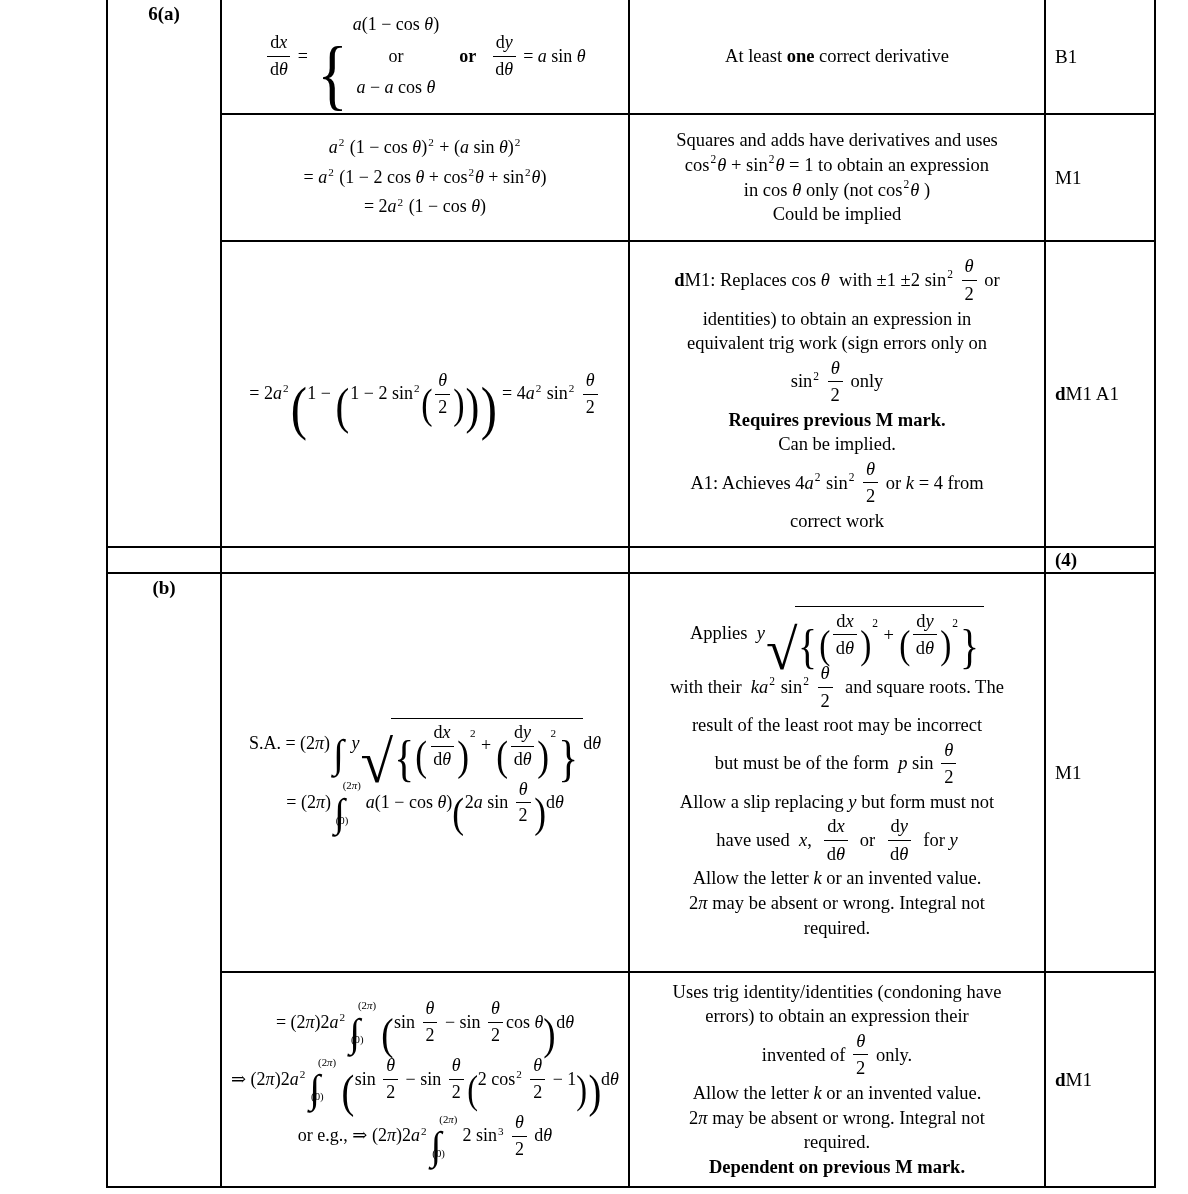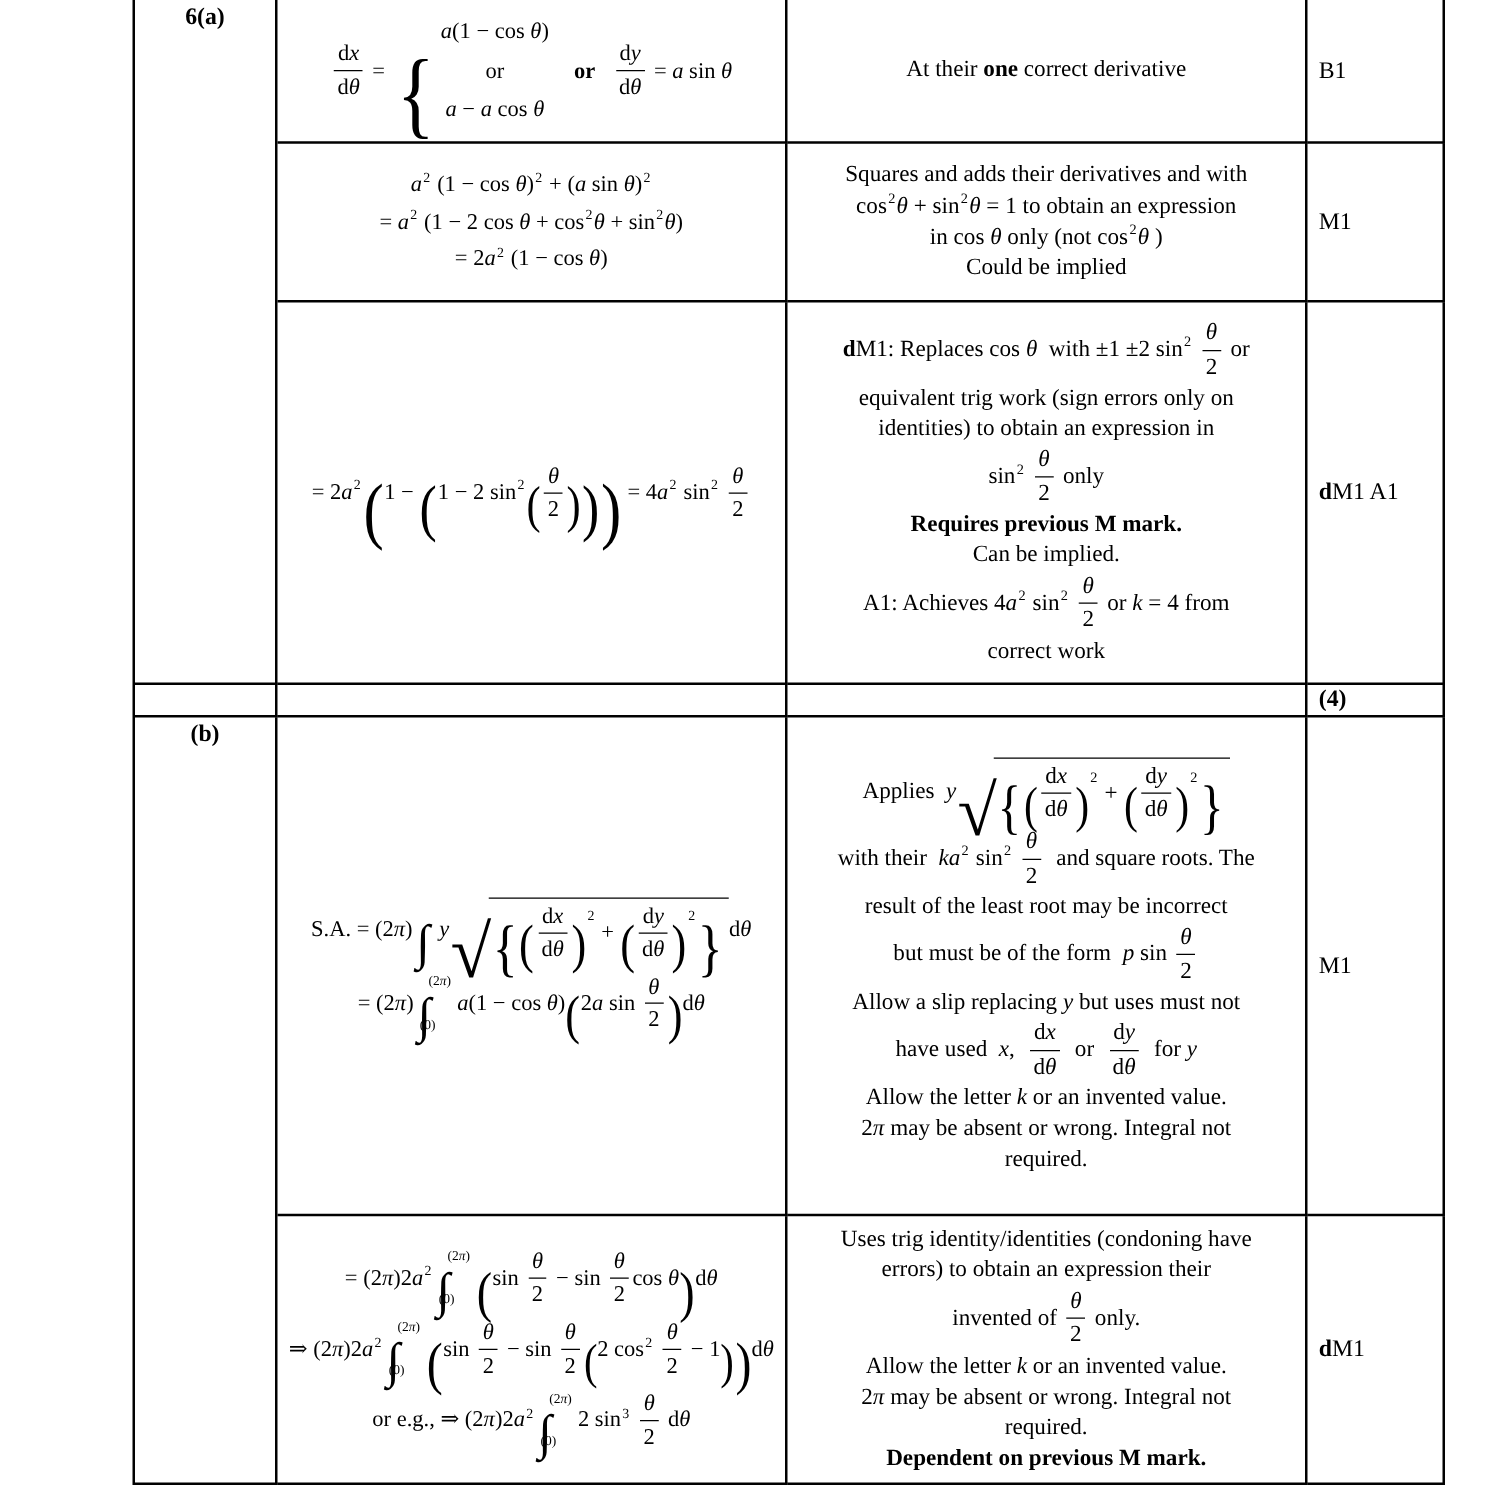--- a/index.html
+++ b/index.html
@@ -55,48 +55,48 @@
 <div class="grid">
 
   <div class="cell qcell" style="grid-area:1/1/4/2">
     <span>6(a)</span>
   </div>
 
   <div class="cell wcell" style="grid-area:1/2/2/3">
       <div class="mline"><span class="frac"><span class="mrowi num"><span class="t">d</span><span class="it">x</span></span><span class="mrowi den"><span class="t">d</span><span class="it">θ</span></span></span><span class="t"> = </span><span class="cases"><span class="gg" style="font-size: 4.3em;">{</span><span class="ccol"><div class="mline"><span class="it">a</span><span class="t">(1 − cos </span><span class="it">θ</span><span class="t">)</span></div><div class="mline"><span class="t">or</span></div><div class="mline"><span class="it">a</span><span class="t"> − </span><span class="it">a</span><span class="t"> cos </span><span class="it">θ</span></div></span></span><span class="t">    </span><span class="bold">or</span><span class="t">   </span><span class="frac"><span class="mrowi num"><span class="t">d</span><span class="it">y</span></span><span class="mrowi den"><span class="t">d</span><span class="it">θ</span></span></span><span class="t"> = </span><span class="it">a</span><span class="t"> sin </span><span class="it">θ</span></div>
     </div>
   <div class="cell ncell" style="grid-area:1/3/2/4">
-      <div class="mline"><span class="t">At their </span><span class="bold">one</span><span class="t"> correct derivative</span></div>
+      <div class="mline"><span class="t">At least </span><span class="bold">one</span><span class="t"> correct derivative</span></div>
     </div>
   <div class="cell mkcell" style="grid-area:1/4/2/5">
       <div class="mline"><span class="t">B1</span></div>
     </div>
 
   <div class="cell wcell" style="grid-area:2/2/3/3">
       <div class="mline"><span class="it">a</span><span class="sup" style="transform: translateY(-0.42em);">2</span><span class="t"> (1 − cos </span><span class="it">θ</span><span class="t">)</span><span class="sup" style="transform: translateY(-0.42em);">2</span><span class="t"> + (</span><span class="it">a</span><span class="t"> sin </span><span class="it">θ</span><span class="t">)</span><span class="sup" style="transform: translateY(-0.42em);">2</span></div>
       <div class="mline"><span class="t">= </span><span class="it">a</span><span class="sup" style="transform: translateY(-0.42em);">2</span><span class="t"> (1 − 2 cos </span><span class="it">θ</span><span class="t"> + cos</span><span class="sup" style="transform: translateY(-0.42em);">2</span><span class="it">θ</span><span class="t"> + sin</span><span class="sup" style="transform: translateY(-0.42em);">2</span><span class="it">θ</span><span class="t">)</span></div>
       <div class="mline"><span class="t">= 2</span><span class="it">a</span><span class="sup" style="transform: translateY(-0.42em);">2</span><span class="t"> (1 − cos </span><span class="it">θ</span><span class="t">)</span></div>
     </div>
   <div class="cell ncell" style="grid-area:2/3/3/4">
-      <div class="mline"><span class="t">Squares and adds their derivatives and with</span></div>
+      <div class="mline"><span class="t">Squares and adds have derivatives and uses</span></div>
       <div class="mline"><span class="t">cos</span><span class="sup" style="transform: translateY(-0.42em);">2</span><span class="it">θ</span><span class="t"> + sin</span><span class="sup" style="transform: translateY(-0.42em);">2</span><span class="it">θ</span><span class="t"> = 1 to obtain an expression</span></div>
       <div class="mline"><span class="t">in cos </span><span class="it">θ</span><span class="t"> only (not cos</span><span class="sup" style="transform: translateY(-0.42em);">2</span><span class="it">θ</span><span class="t"> )</span></div>
       <div class="mline"><span class="t">Could be implied</span></div>
     </div>
   <div class="cell mkcell" style="grid-area:2/4/3/5">
       <div class="mline"><span class="t">M1</span></div>
     </div>
 
   <div class="cell wcell" style="grid-area:3/2/4/3">
       <div class="mline"><span class="t">= 2</span><span class="it">a</span><span class="sup" style="transform: translateY(-0.42em);">2</span><span class="grp"><span class="gg" style="font-size: 3.3em;">(</span><span class="mrowi"><span class="t">1 − </span><span class="grp"><span class="gg" style="font-size: 2.8em;">(</span><span class="mrowi"><span class="t">1 − 2 sin</span><span class="sup" style="transform: translateY(-0.42em);">2</span><span class="grp"><span class="gg" style="font-size: 2.3em;">(</span><span class="mrowi"><span class="frac"><span class="mrowi num"><span class="it">θ</span></span><span class="mrowi den"><span class="t">2</span></span></span></span><span class="gg" style="font-size: 2.3em;">)</span></span></span><span class="gg" style="font-size: 2.8em;">)</span></span></span><span class="gg" style="font-size: 3.3em;">)</span></span><span class="t"> = 4</span><span class="it">a</span><span class="sup" style="transform: translateY(-0.42em);">2</span><span class="t"> sin</span><span class="sup" style="transform: translateY(-0.42em);">2</span><span class="t"> </span><span class="frac"><span class="mrowi num"><span class="it">θ</span></span><span class="mrowi den"><span class="t">2</span></span></span></div>
     </div>
   <div class="cell ncell" style="grid-area:3/3/4/4">
       <div class="mline"><span class="bold">d</span><span class="t">M1: Replaces cos </span><span class="it">θ</span><span class="t">  with ±1 ±2 sin</span><span class="sup" style="transform: translateY(-0.42em);">2</span><span class="t"> </span><span class="frac"><span class="mrowi num"><span class="it">θ</span></span><span class="mrowi den"><span class="t">2</span></span></span><span class="t"> or</span></div>
+      <div class="mline"><span class="t">identities) to obtain an expression in</span></div>
       <div class="mline"><span class="t">equivalent trig work (sign errors only on</span></div>
-      <div class="mline"><span class="t">identities) to obtain an expression in</span></div>
       <div class="mline"><span class="t">sin</span><span class="sup" style="transform: translateY(-0.42em);">2</span><span class="t"> </span><span class="frac"><span class="mrowi num"><span class="it">θ</span></span><span class="mrowi den"><span class="t">2</span></span></span><span class="t"> only</span></div>
       <div class="mline"><span class="bold">Requires previous M mark.</span></div>
       <div class="mline"><span class="t">Can be implied.</span></div>
       <div class="mline"><span class="t">A1: Achieves 4</span><span class="it">a</span><span class="sup" style="transform: translateY(-0.42em);">2</span><span class="t"> sin</span><span class="sup" style="transform: translateY(-0.42em);">2</span><span class="t"> </span><span class="frac"><span class="mrowi num"><span class="it">θ</span></span><span class="mrowi den"><span class="t">2</span></span></span><span class="t"> or </span><span class="it">k</span><span class="t"> = 4 from</span></div>
       <div class="mline"><span class="t">correct work</span></div>
     </div>
   <div class="cell mkcell" style="grid-area:3/4/4/5">
       <div class="mline"><span class="bold">d</span><span class="t">M1 A1</span></div>
     </div>
 
@@ -113,21 +113,21 @@
 
   <div class="cell wcell" style="grid-area:5/2/6/3">
       <div class="mline"><span class="t">S.A. = (2</span><span class="it">π</span><span class="t">)</span><span class="intw"><span class="ig">∫</span></span><span class="t"> </span><span class="it">y</span><span class="sqrt"><span class="rad" style="font-size: 3.3em;">√</span><span class="mrowi radc"><span class="grp"><span class="gg" style="font-size: 2.8em;">{</span><span class="mrowi"><span class="grp"><span class="gg" style="font-size: 2.4em;">(</span><span class="mrowi"><span class="frac"><span class="mrowi num"><span class="t">d</span><span class="it">x</span></span><span class="mrowi den"><span class="t">d</span><span class="it">θ</span></span></span></span><span class="gg" style="font-size: 2.4em;">)</span></span><span class="sup" style="transform: translateY(-1.08em);">2</span><span class="t"> + </span><span class="grp"><span class="gg" style="font-size: 2.4em;">(</span><span class="mrowi"><span class="frac"><span class="mrowi num"><span class="t">d</span><span class="it">y</span></span><span class="mrowi den"><span class="t">d</span><span class="it">θ</span></span></span></span><span class="gg" style="font-size: 2.4em;">)</span></span><span class="sup" style="transform: translateY(-1.08em);">2</span></span><span class="gg" style="font-size: 2.8em;">}</span></span></span></span><span class="t">d</span><span class="it">θ</span></div>
       <div class="mline"><span class="t">= (2</span><span class="it">π</span><span class="t">)</span><span class="intw"><span class="ig">∫</span><span class="ilims"><span class="mrowi ulim"><span class="t">(2</span><span class="it">π</span><span class="t">)</span></span><span class="mrowi llim"><span class="t">(0)</span></span></span></span><span class="it">a</span><span class="t">(1 − cos </span><span class="it">θ</span><span class="t">)</span><span class="grp"><span class="gg" style="font-size: 2.4em;">(</span><span class="mrowi"><span class="t">2</span><span class="it">a</span><span class="t"> sin </span><span class="frac"><span class="mrowi num"><span class="it">θ</span></span><span class="mrowi den"><span class="t">2</span></span></span></span><span class="gg" style="font-size: 2.4em;">)</span></span><span class="t">d</span><span class="it">θ</span></div>
     </div>
   <div class="cell ncell" style="grid-area:5/3/6/4">
       <div class="mline"><span class="t">Applies  </span><span class="it">y</span><span class="sqrt"><span class="rad" style="font-size: 3.1em;">√</span><span class="mrowi radc"><span class="grp"><span class="gg" style="font-size: 2.6em;">{</span><span class="mrowi"><span class="grp"><span class="gg" style="font-size: 2.2em;">(</span><span class="mrowi"><span class="frac"><span class="mrowi num"><span class="t">d</span><span class="it">x</span></span><span class="mrowi den"><span class="t">d</span><span class="it">θ</span></span></span></span><span class="gg" style="font-size: 2.2em;">)</span></span><span class="sup" style="transform: translateY(-0.99em);">2</span><span class="t"> + </span><span class="grp"><span class="gg" style="font-size: 2.2em;">(</span><span class="mrowi"><span class="frac"><span class="mrowi num"><span class="t">d</span><span class="it">y</span></span><span class="mrowi den"><span class="t">d</span><span class="it">θ</span></span></span></span><span class="gg" style="font-size: 2.2em;">)</span></span><span class="sup" style="transform: translateY(-0.99em);">2</span></span><span class="gg" style="font-size: 2.6em;">}</span></span></span></span></div>
       <div class="mline"><span class="t">with their  </span><span class="it">ka</span><span class="sup" style="transform: translateY(-0.42em);">2</span><span class="t"> sin</span><span class="sup" style="transform: translateY(-0.42em);">2</span><span class="t"> </span><span class="frac"><span class="mrowi num"><span class="it">θ</span></span><span class="mrowi den"><span class="t">2</span></span></span><span class="t">  and square roots. The</span></div>
       <div class="mline"><span class="t">result of the least root may be incorrect</span></div>
       <div class="mline"><span class="t">but must be of the form  </span><span class="it">p</span><span class="t"> sin </span><span class="frac"><span class="mrowi num"><span class="it">θ</span></span><span class="mrowi den"><span class="t">2</span></span></span></div>
-      <div class="mline"><span class="t">Allow a slip replacing </span><span class="it">y</span><span class="t"> but uses must not</span></div>
+      <div class="mline"><span class="t">Allow a slip replacing </span><span class="it">y</span><span class="t"> but form must not</span></div>
       <div class="mline"><span class="t">have used  </span><span class="it">x</span><span class="t">,  </span><span class="frac"><span class="mrowi num"><span class="t">d</span><span class="it">x</span></span><span class="mrowi den"><span class="t">d</span><span class="it">θ</span></span></span><span class="t">  or  </span><span class="frac"><span class="mrowi num"><span class="t">d</span><span class="it">y</span></span><span class="mrowi den"><span class="t">d</span><span class="it">θ</span></span></span><span class="t">  for </span><span class="it">y</span></div>
       <div class="mline"><span class="t">Allow the letter </span><span class="it">k</span><span class="t"> or an invented value.</span></div>
       <div class="mline"><span class="t">2</span><span class="it">π</span><span class="t"> may be absent or wrong. Integral not</span></div>
       <div class="mline"><span class="t">required.</span></div>
     </div>
   <div class="cell mkcell" style="grid-area:5/4/6/5">
       <div class="mline"><span class="t">M1</span></div>
     </div>
 
   <div class="cell wcell" style="grid-area:6/2/7/3">

